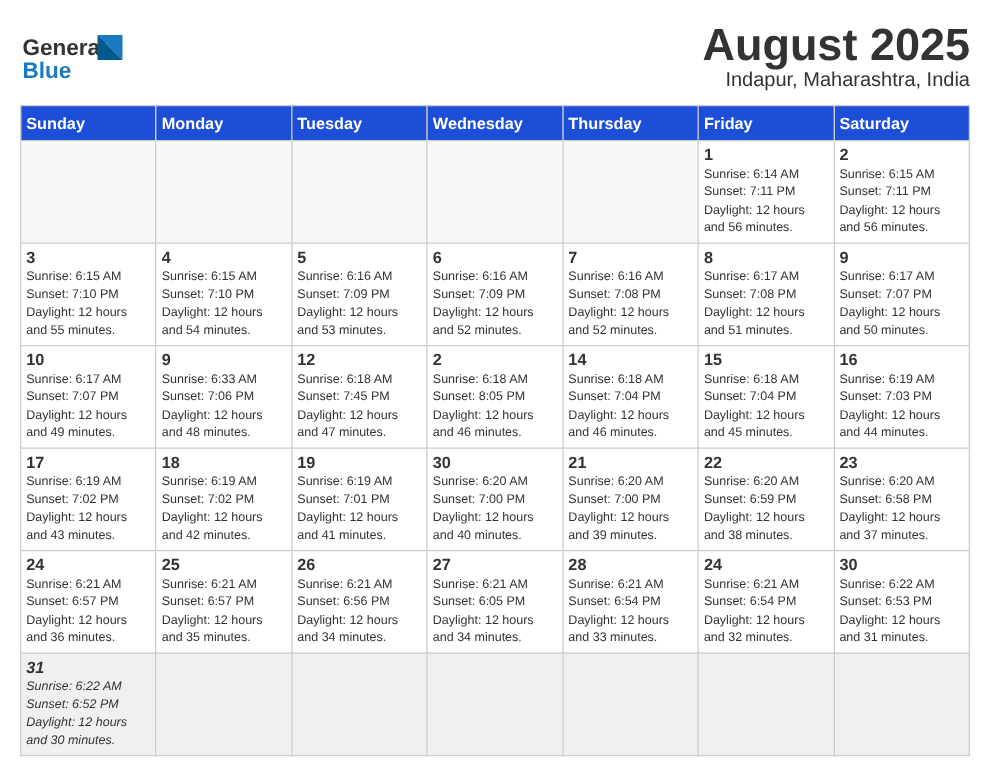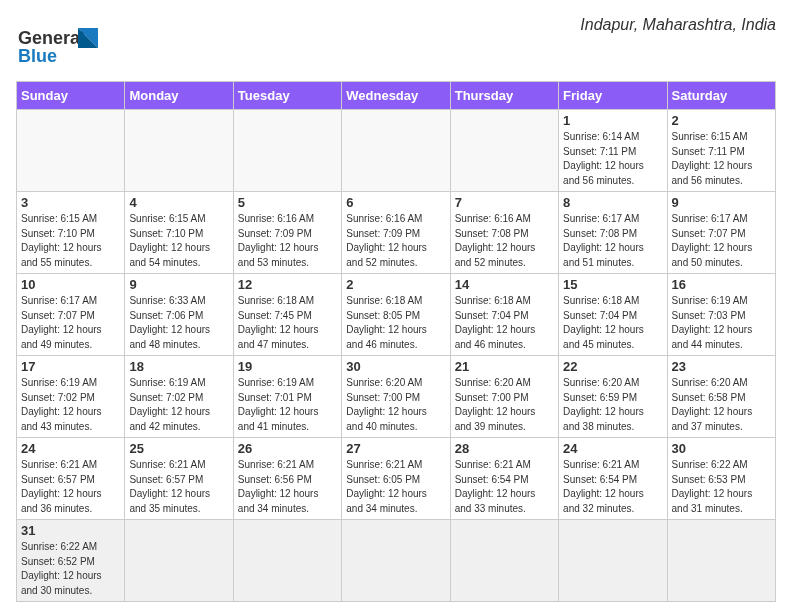--- a/index.html
+++ b/index.html
@@ -27,47 +27,47 @@
     .title-area h1 {
       font-size: 36px;
       font-weight: bold;
       color: #333;
       line-height: 1.1;
     }
     .title-area h2 {
       font-size: 16px;
       font-weight: normal;
       color: #333;
-      font-style: italic;
     }
     table {
       width: 100%;
       border-collapse: collapse;
       table-layout: fixed;
     }
     thead tr th {
-      background-color: #8b5cf6;
+      background-color: #1d4ed8;
       color: #fff;
       font-size: 13px;
       font-weight: bold;
       padding: 6px 4px;
       text-align: left;
       border: 1px solid #ccc;
     }
     tbody tr td {
       border: 1px solid #ccc;
       vertical-align: top;
       padding: 3px 4px;
       font-size: 10.5px;
       color: #333;
       height: 80px;
       background: #fff;
     }
     tbody tr:last-child td {
       background: #f0f0f0;
+      font-style: italic;
     }
     .day-number {
       font-size: 13px;
       font-weight: bold;
       display: block;
       margin-bottom: 2px;
     }
     .sun-info {
       font-size: 10px;
       line-height: 1.45;
@@ -90,20 +90,21 @@
 
       <text x="2" y="28" font-family="Arial" font-size="18" font-weight="bold" fill="#333">General</text>
 
       <polygon points="62,12 82,12 82,32" fill="#1a7abf"></polygon>
       <polygon points="62,32 82,32 62,12" fill="#005a8e"></polygon>
 
       <text x="2" y="46" font-family="Arial" font-size="18" font-weight="bold" fill="#1a7abf">Blue</text>
     </svg>
   </div>
   <div class="title-area">
+    <h1>August 2025</h1>
     <h2>Indapur, Maharashtra, India</h2>
   </div>
 </div>
 
 <table>
   <thead>
     <tr id="header-row">
     <th>Sunday</th>
         <th>Monday</th>
         <th>Tuesday</th>

